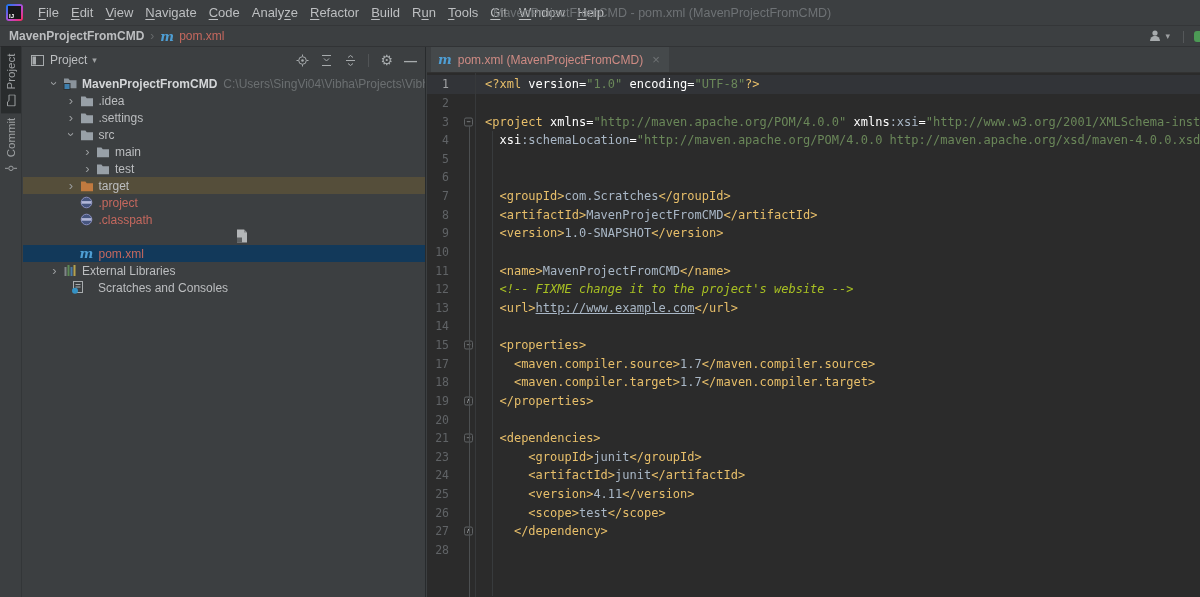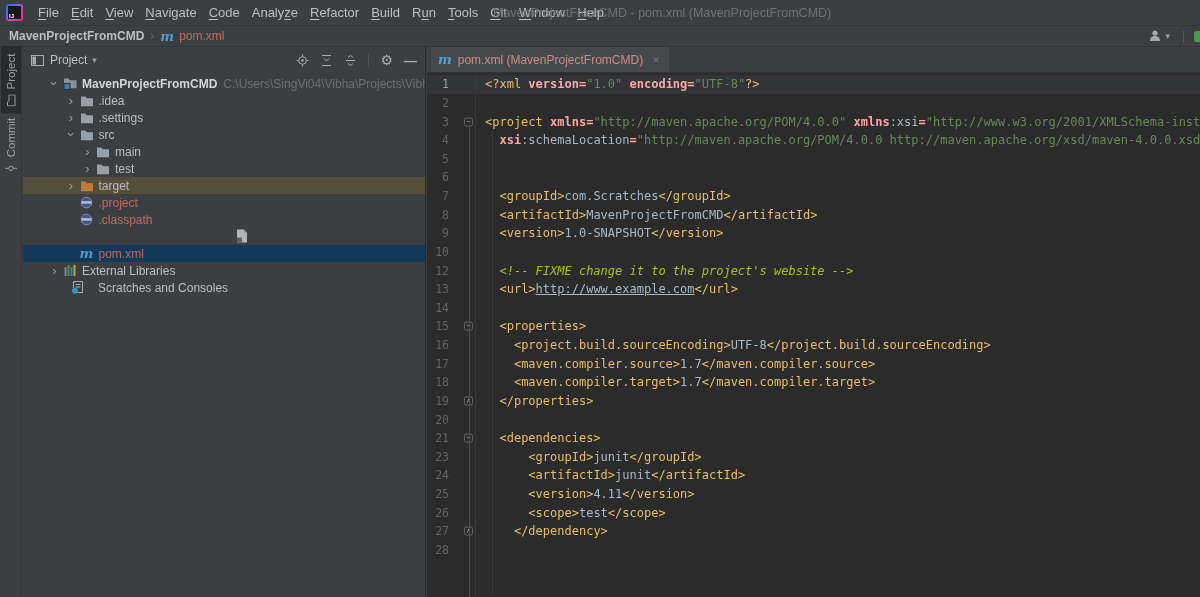--- a/index.html
+++ b/index.html
@@ -83,21 +83,21 @@
   .fold-box { position:absolute; left:15px; top:50%; transform:translateY(-50%); width:9px; height:9px;
               background:#2b2b2b; border:1px solid #5f6264; border-radius:2px; color:#a7abad;
               font-size:7px; line-height:7px; text-align:center; z-index:3; }
   .code-text { padding-left:10px; }
 
   .gutter-sep   { position:absolute; left:48px; top:0; bottom:0; width:1px; background:#37393b; z-index:2; }
   .fold-line    { position:absolute; left:42px; top:53px; bottom:0; width:1px; background:#4c4f51; z-index:2; }
   .indent-guide { position:absolute; left:65px; top:58px; bottom:1px; width:1px; background:#383b3d; z-index:0; }
 
   .tk-t { color:#e8bf6a; }
-  .tk-a { color:#fca5a5;font-weight:bold; }
+  .tk-a { color:#ffffff; }
   .tk-n { color:#a9b7c6; }
   .tk-s { color:#6a8759; }
   .tk-x { color:#a9b7c6; }
   .tk-w { color:#a9b7c6; }
   .tk-c { color:#a8c023; font-style:italic; }
   .tk-u { color:#a9b7c6; text-decoration:underline; }
 
   svg { display:block; }
 </style>
 </head>
@@ -340,25 +340,25 @@
         <div class="code-row caret"><span class="ln">1</span><span class="fold-cell"></span><span class="code-text"><span class="tk-t">&lt;?xml </span><span class="tk-a">version=</span><span class="tk-s">"1.0"</span><span class="tk-a"> encoding=</span><span class="tk-s">"UTF-8"</span><span class="tk-t">?&gt;</span></span></div>
         <div class="code-row"><span class="ln">2</span><span class="fold-cell"></span><span class="code-text"></span></div>
         <div class="code-row"><span class="ln">3</span><span class="fold-cell"><span class="fold-box">−</span></span><span class="code-text"><span class="tk-t">&lt;project </span><span class="tk-a">xmlns=</span><span class="tk-s">"http://maven.apache.org/POM/4.0.0"</span><span class="tk-a"> xmlns</span><span class="tk-n">:xsi</span><span class="tk-a">=</span><span class="tk-s">"http://www.w3.org/2001/XMLSchema-instance"</span></span></div>
         <div class="code-row"><span class="ln">4</span><span class="fold-cell"></span><span class="code-text"><span class="tk-w">  </span><span class="tk-a">xsi</span><span class="tk-n">:schemaLocation</span><span class="tk-a">=</span><span class="tk-s">"http://maven.apache.org/POM/4.0.0 http://maven.apache.org/xsd/maven-4.0.0.xsd"</span></span></div>
         <div class="code-row"><span class="ln">5</span><span class="fold-cell"></span></div>
         <div class="code-row"><span class="ln">6</span><span class="fold-cell"></span><span class="code-text"></span></div>
         <div class="code-row"><span class="ln">7</span><span class="fold-cell"></span><span class="code-text"><span class="tk-w">  </span><span class="tk-t">&lt;groupId&gt;</span><span class="tk-x">com.Scratches</span><span class="tk-t">&lt;/groupId&gt;</span></span></div>
         <div class="code-row"><span class="ln">8</span><span class="fold-cell"></span><span class="code-text"><span class="tk-w">  </span><span class="tk-t">&lt;artifactId&gt;</span><span class="tk-x">MavenProjectFromCMD</span><span class="tk-t">&lt;/artifactId&gt;</span></span></div>
         <div class="code-row"><span class="ln">9</span><span class="fold-cell"></span><span class="code-text"><span class="tk-w">  </span><span class="tk-t">&lt;version&gt;</span><span class="tk-x">1.0-SNAPSHOT</span><span class="tk-t">&lt;/version&gt;</span></span></div>
         <div class="code-row"><span class="ln">10</span><span class="fold-cell"></span><span class="code-text"></span></div>
+        <div class="code-row"><span class="ln">11</span><span class="fold-cell"></span><span class="code-text"><span class="tk-w">  </span><span class="tk-t">&lt;name&gt;</span><span class="tk-x">MavenProjectFromCMD</span><span class="tk-t">&lt;/name&gt;</span></span></div>
         <div class="code-row"><span class="ln">12</span><span class="fold-cell"></span><span class="code-text"><span class="tk-w">  </span><span class="tk-c">&lt;!-- FIXME change it to the project's website --&gt;</span></span></div>
         <div class="code-row"><span class="ln">13</span><span class="fold-cell"></span><span class="code-text"><span class="tk-w">  </span><span class="tk-t">&lt;url&gt;</span><span class="tk-u">http://www.example.com</span><span class="tk-t">&lt;/url&gt;</span></span></div>
         <div class="code-row"><span class="ln">14</span><span class="fold-cell"></span><span class="code-text"></span></div>
         <div class="code-row"><span class="ln">15</span><span class="fold-cell"><span class="fold-box">−</span></span><span class="code-text"><span class="tk-w">  </span><span class="tk-t">&lt;properties&gt;</span></span></div>
-        <div class="code-row"><span class="ln">16</span><span class="fold-cell"></span><span class="code-text"><span class="tk-w">    </span><span class="tk-t">&lt;project.build.sourceEncoding&gt;</span><span class="tk-x">UTF-8</span><span class="tk-t">&lt;/project.build.sourceEncoding&gt;</span></span></div>
         <div class="code-row"><span class="ln">17</span><span class="fold-cell"></span><span class="code-text"><span class="tk-w">    </span><span class="tk-t">&lt;maven.compiler.source&gt;</span><span class="tk-x">1.7</span><span class="tk-t">&lt;/maven.compiler.source&gt;</span></span></div>
         <div class="code-row"><span class="ln">18</span><span class="fold-cell"></span><span class="code-text"><span class="tk-w">    </span><span class="tk-t">&lt;maven.compiler.target&gt;</span><span class="tk-x">1.7</span><span class="tk-t">&lt;/maven.compiler.target&gt;</span></span></div>
         <div class="code-row"><span class="ln">19</span><span class="fold-cell"><span class="fold-box">∧</span></span><span class="code-text"><span class="tk-w">  </span><span class="tk-t">&lt;/properties&gt;</span></span></div>
         <div class="code-row"><span class="ln">20</span><span class="fold-cell"></span><span class="code-text"></span></div>
         <div class="code-row"><span class="ln">21</span><span class="fold-cell"><span class="fold-box">−</span></span><span class="code-text"><span class="tk-w">  </span><span class="tk-t">&lt;dependencies&gt;</span></span></div>
         <div class="code-row"><span class="ln">23</span><span class="fold-cell"></span><span class="code-text"><span class="tk-w">      </span><span class="tk-t">&lt;groupId&gt;</span><span class="tk-x">junit</span><span class="tk-t">&lt;/groupId&gt;</span></span></div>
         <div class="code-row"><span class="ln">24</span><span class="fold-cell"></span><span class="code-text"><span class="tk-w">      </span><span class="tk-t">&lt;artifactId&gt;</span><span class="tk-x">junit</span><span class="tk-t">&lt;/artifactId&gt;</span></span></div>
         <div class="code-row"><span class="ln">25</span><span class="fold-cell"></span><span class="code-text"><span class="tk-w">      </span><span class="tk-t">&lt;version&gt;</span><span class="tk-x">4.11</span><span class="tk-t">&lt;/version&gt;</span></span></div>
         <div class="code-row"><span class="ln">26</span><span class="fold-cell"></span><span class="code-text"><span class="tk-w">      </span><span class="tk-t">&lt;scope&gt;</span><span class="tk-x">test</span><span class="tk-t">&lt;/scope&gt;</span></span></div>
         <div class="code-row"><span class="ln">27</span><span class="fold-cell"><span class="fold-box">∧</span></span><span class="code-text"><span class="tk-w">    </span><span class="tk-t">&lt;/dependency&gt;</span></span></div>

